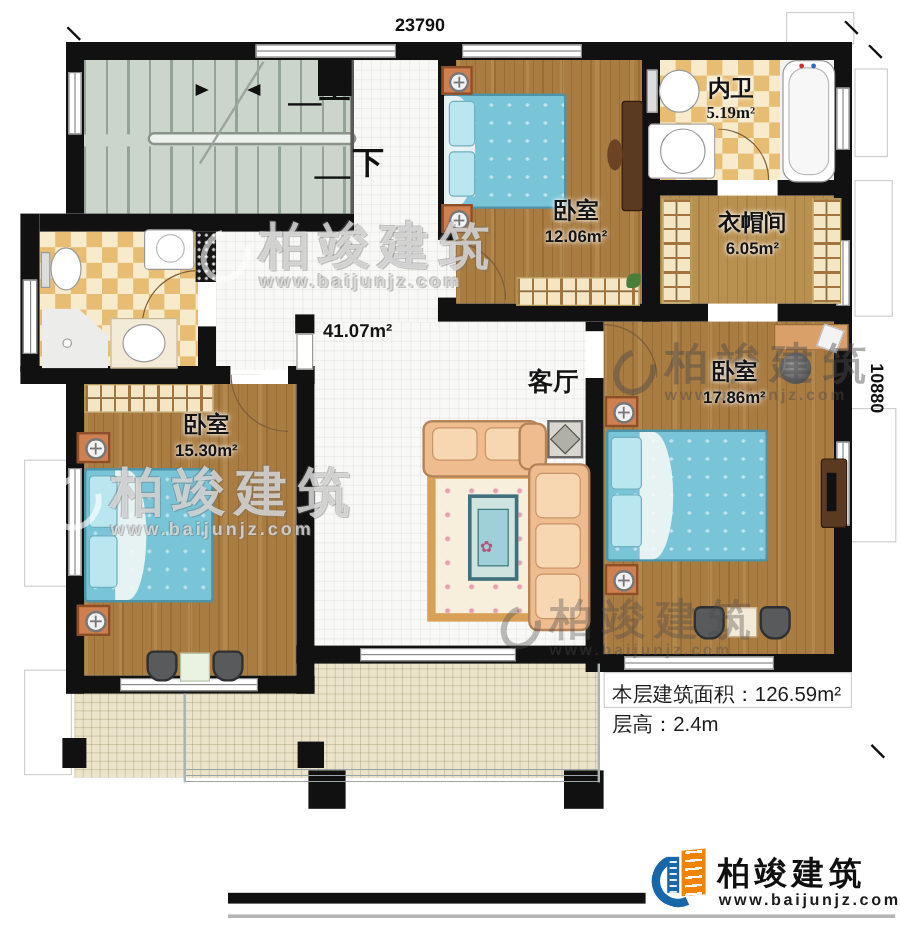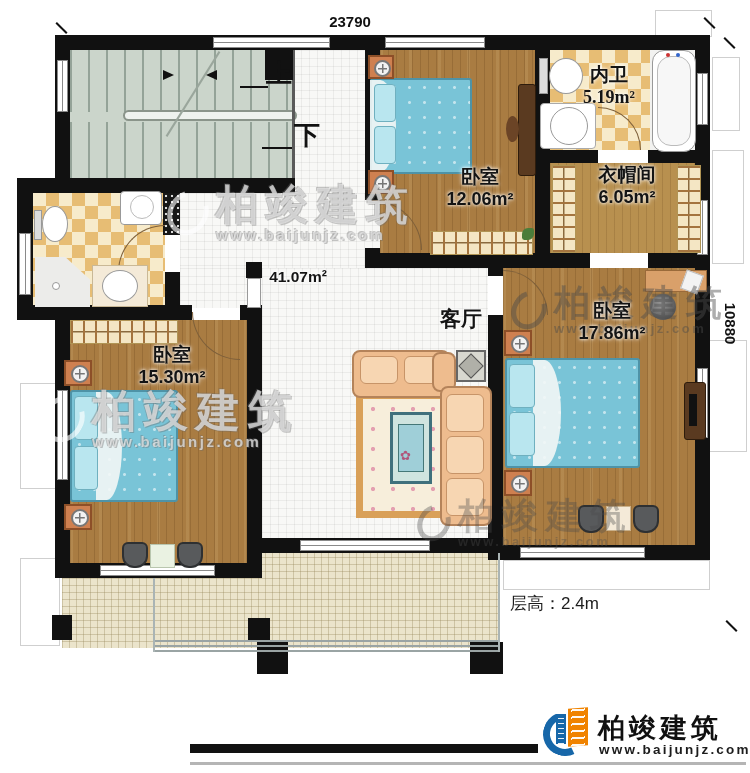--- a/index.html
+++ b/index.html
@@ -52,21 +52,21 @@
           background-position:0 0,center;background-repeat:repeat,no-repeat;}
   .chair{position:absolute;background:#585a5c;border:2px solid #2e3032;border-radius:6px 6px 12px 12px;box-sizing:border-box;}
   .sofa{position:absolute;background:#eebc8e;border:2px solid #b4835a;border-radius:8px;box-sizing:border-box;}
   .cushion{position:absolute;background:#f7d6b2;border:1.5px solid #c79468;border-radius:6px;box-sizing:border-box;}
   .white-fix{position:absolute;background:#fff;border:1.5px solid #999;box-sizing:border-box;}
   .ellipse{border-radius:50%;}
   
   .rlabel{position:absolute;text-align:center;color:#141414;font-weight:700;line-height:1.2;
           white-space:nowrap;text-shadow:0 0 3px rgba(255,255,255,.95),0 0 5px rgba(255,255,255,.8);}
   .rlabel .nm{display:block;font-size:19px;}
-  .rlabel .ar{display:block;font-size:18px;}
+  .rlabel .ar{display:block;font-size:14px;}
   .dimtxt{position:absolute;font-size:15px;font-weight:700;color:#111;}
   .stairtxt{position:absolute;font-size:26px;font-weight:700;color:#111;}
   .leader{position:absolute;height:1.5px;background:#111;}
   
   .wm{position:absolute;display:flex;align-items:center;gap:8px;pointer-events:none;}
   .wm .glyph{border-radius:50%;border:5px solid currentColor;border-top-color:transparent;
              transform:rotate(30deg);box-sizing:border-box;}
   .wm .col{display:flex;flex-direction:column;line-height:1.05;}
   .wm .nm{font-weight:700;letter-spacing:8px;}
   .wm .url{font-weight:700;letter-spacing:2.5px;}
@@ -288,21 +288,21 @@
   </div>
 
   <div class="rlabel" style="left:440px;top:166px;width:80px;">
     <span class="nm">卧室</span>
     <span class="ar">12.06m²</span>
   </div>
   <div class="rlabel" style="left:569px;top:64px;width:80px;font-family:Liberation Serif, serif;">
     <span class="nm">内卫</span>
     <span class="ar">5.19m²</span>
   </div>
-  <div class="rlabel" style="left:587px;top:164px;width:80px;">
+  <div class="rlabel" style="left:587px;top:176px;width:80px;">
     <span class="nm">衣帽间</span>
     <span class="ar">6.05m²</span>
   </div>
   <div class="rlabel" style="left:132px;top:344px;width:80px;">
     <span class="nm">卧室</span>
     <span class="ar">15.30m²</span>
   </div>
   <div class="rlabel" style="left:572px;top:300px;width:80px;">
     <span class="nm">卧室</span>
     <span class="ar">17.86m²</span>
@@ -316,20 +316,21 @@
   <div class="stairtxt" style="left:266px;top:56px;">上</div>
   <div class="stairtxt" style="left:294px;top:118px;">下</div>
 
   <div class="dimtxt" style="left:320px;top:13px;width:60px;text-align:center;">23790</div>
   <div class="dimtxt" style="left:700px;top:315px;width:60px;text-align:center;transform:rotate(90deg);">10880</div>
   <div class="tick" style="left:54px;top:27px;"></div>
   <div class="tick" style="left:702px;top:22px;"></div>
   <div class="tick" style="left:722px;top:42px;"></div>
   <div class="tick" style="left:724px;top:625px;"></div>
 
+  <div class="note" style="left:510px;top:567px;">本层建筑面积：126.59m²</div>
   <div class="note" style="left:510px;top:592px;">层高：2.4m</div>
 
   <div class="abs" style="left:190px;top:744px;width:348px;height:9px;background:#111;"></div>
   <div class="abs" style="left:190px;top:762px;width:556px;height:3px;background:#b5b5b5;"></div>
 
   <div class="abs" style="left:543px;top:712px;width:44px;height:44px;border:7px solid #1767a9;border-top-color:transparent;border-right-color:transparent;border-radius:50%;transform:rotate(20deg);box-sizing:border-box;"></div>
   <div class="abs" style="left:556px;top:714px;width:10px;height:30px;background:#1767a9;background-image:repeating-linear-gradient(0deg,rgba(255,255,255,.9) 0 1.5px,transparent 1.5px 5px);background-size:60% 100%;background-position:center;background-repeat:no-repeat;"></div>
   <div class="abs" style="left:568px;top:708px;width:20px;height:38px;background:#f08300;background-image:repeating-linear-gradient(0deg,rgba(255,255,255,.95) 0 2px,transparent 2px 7px);background-size:70% 100%;background-position:center;background-repeat:no-repeat;transform:skewY(-5deg);"></div>
   <div class="brandname" style="left:598px;top:710px;">柏竣建筑</div>
   <div class="brandurl" style="left:599px;top:742px;">www.baijunjz.com</div>

